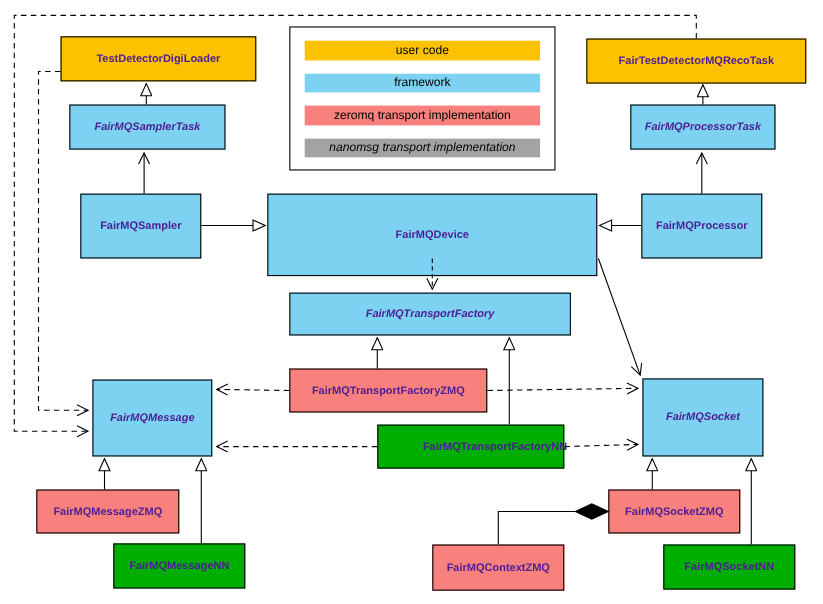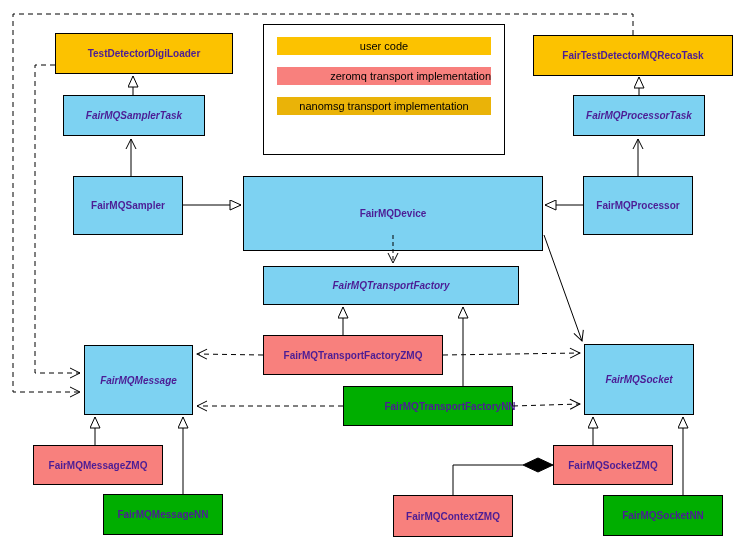--- a/index.html
+++ b/index.html
@@ -56,24 +56,27 @@
 </style>
 </head>
 <body>
 
 <div class="canvas">
 
   <div class="legend">
     <div class="swatch" style="background: rgb(252, 194, 0);">
       <span>user code</span>
     </div>
-    <div class="swatch" style="background: rgb(248, 128, 125); justify-content: flex-end;">
+    <div class="swatch" style="background: rgb(125, 210, 242);">
+      <span>framework</span>
+    </div>
+    <div class="swatch" style="background: rgb(248, 128, 125);">
       <span>zeromq transport implementation</span>
     </div>
-    <div class="swatch" style="background: #eab308;">
+    <div class="swatch" style="background: #a3a3a3; font-style: italic;">
       <span>nanomsg transport implementation</span>
     </div>
   </div>
 
   <div class="node" style="left: 55px; top: 33px; width: 178px; height: 41px; background: rgb(252, 194, 0);">TestDetectorDigiLoader</div>
 
   <div class="node abstract" style="left: 63px; top: 95px; width: 142px; height: 41px; background: rgb(125, 210, 242);">FairMQSamplerTask</div>
 
   <div class="node" style="left: 533px; top: 35px; width: 200px; height: 41px; background: rgb(252, 194, 0);">FairTestDetectorMQRecoTask</div>
 

